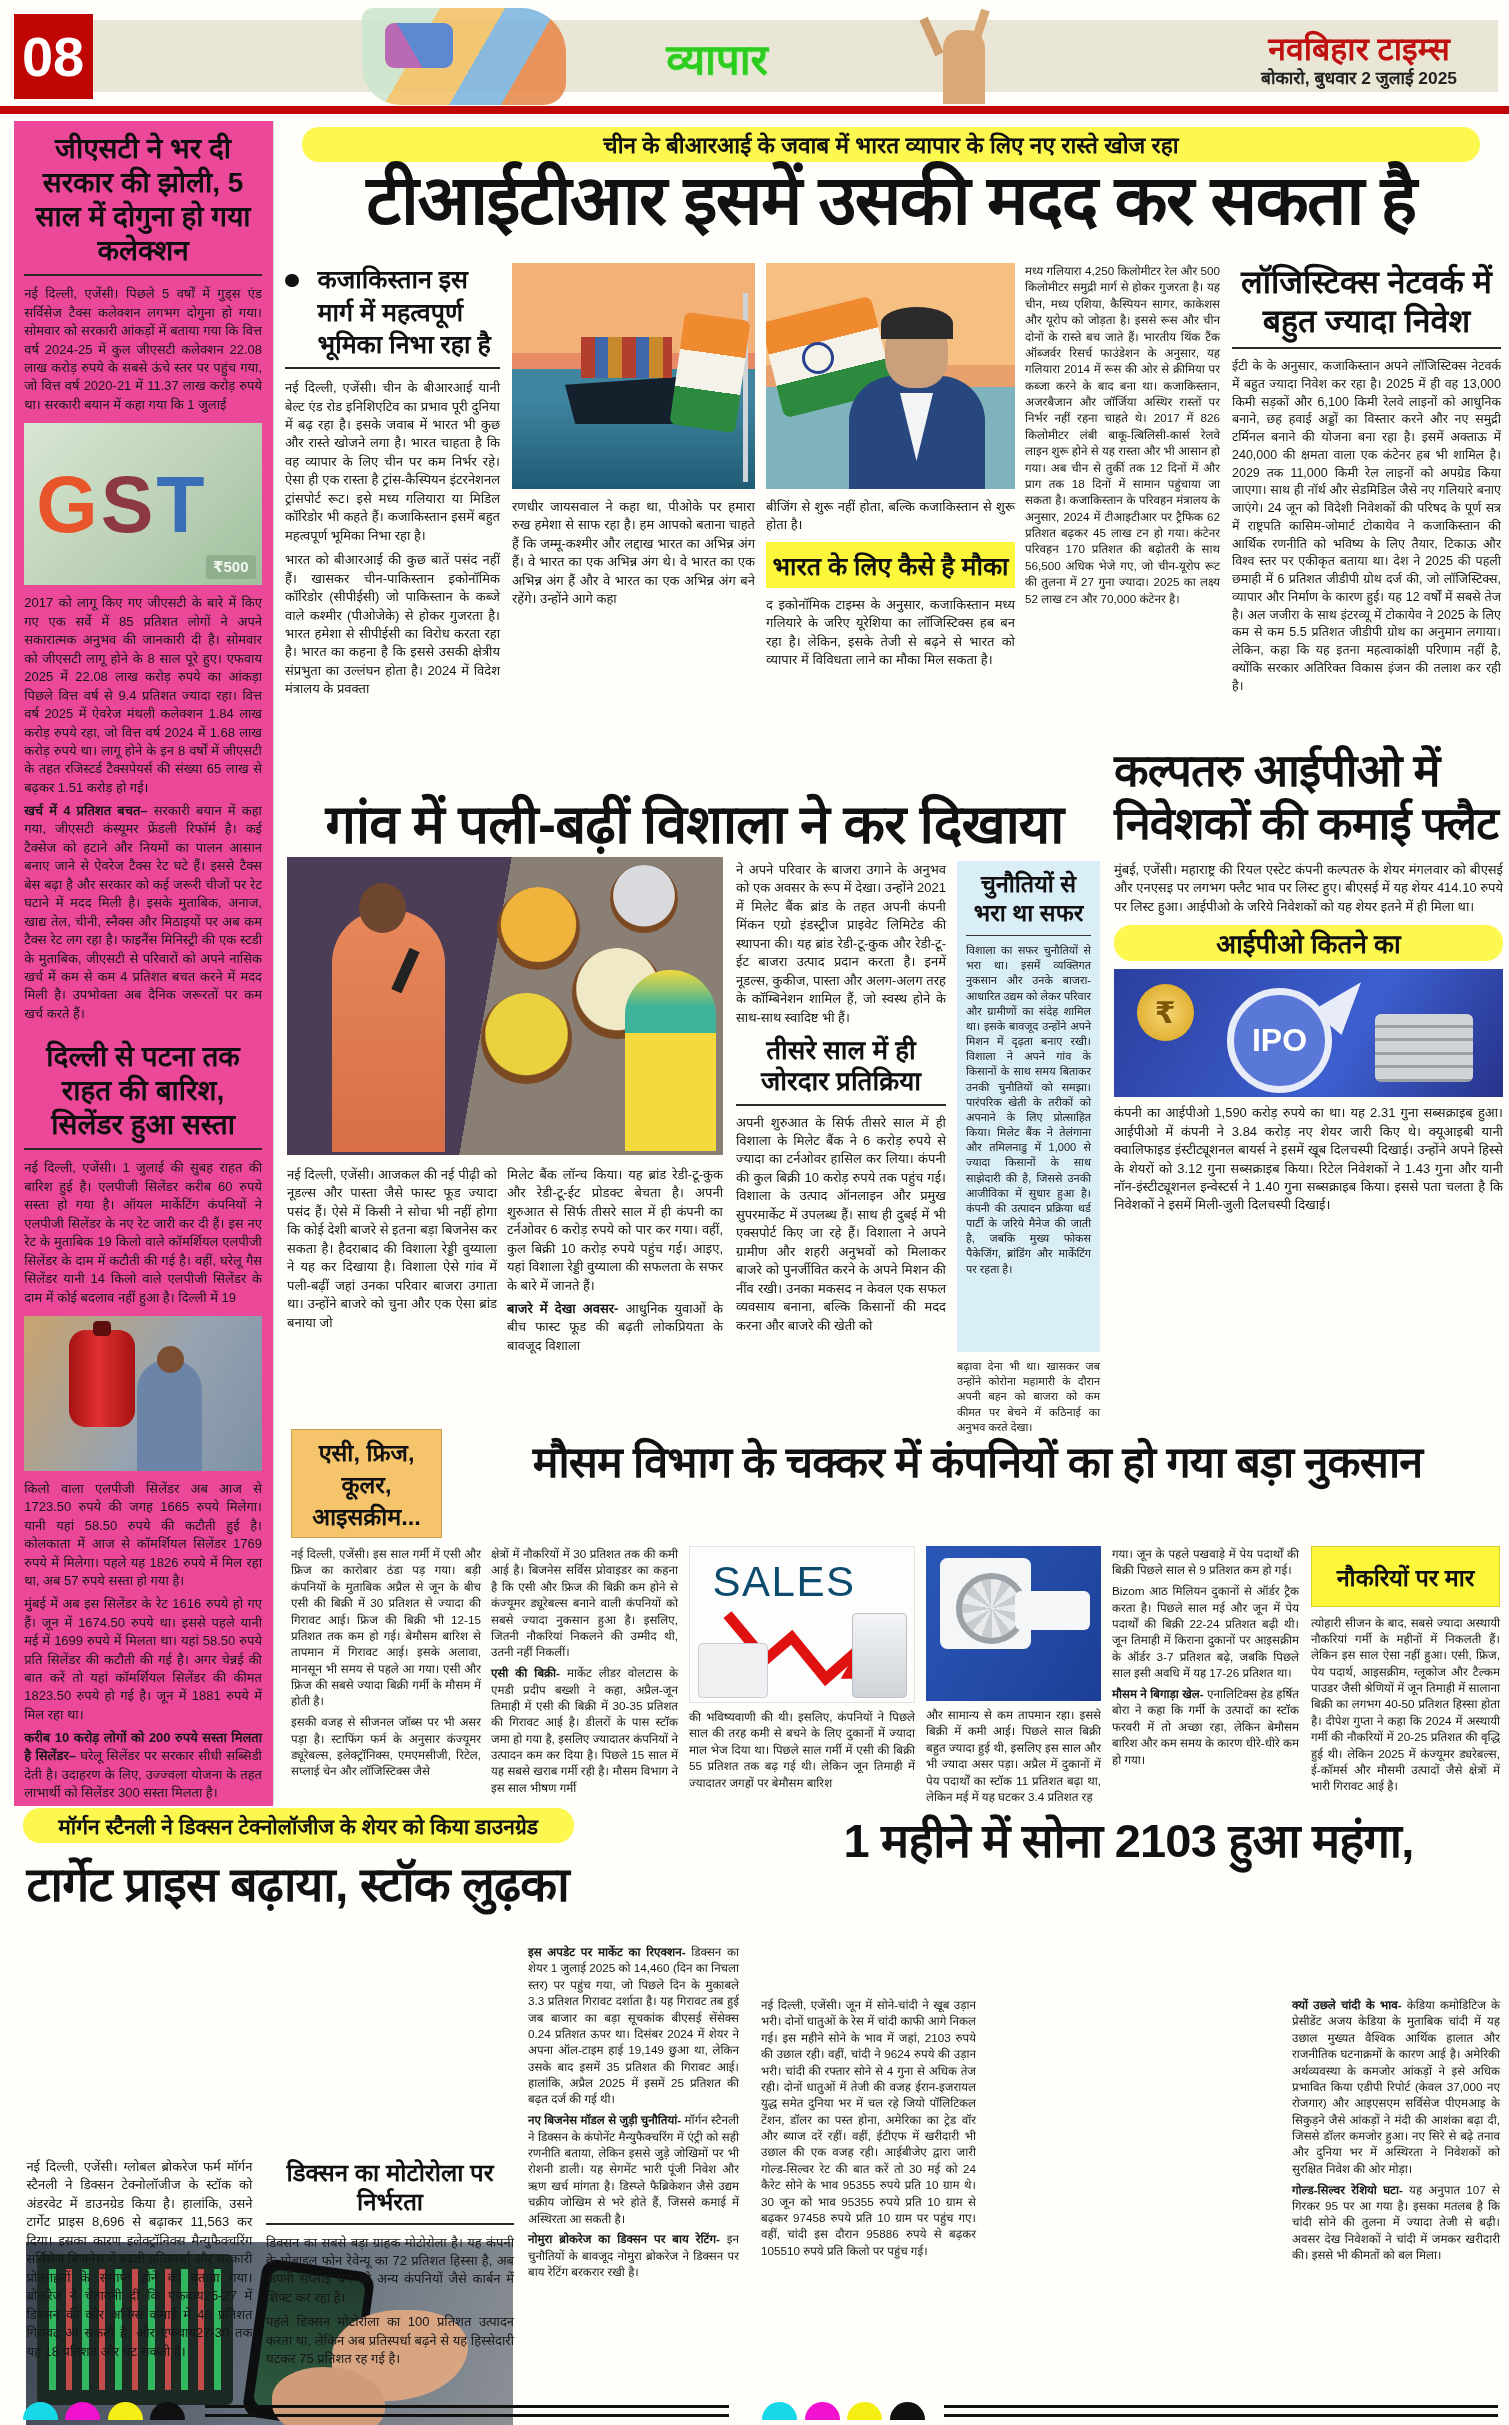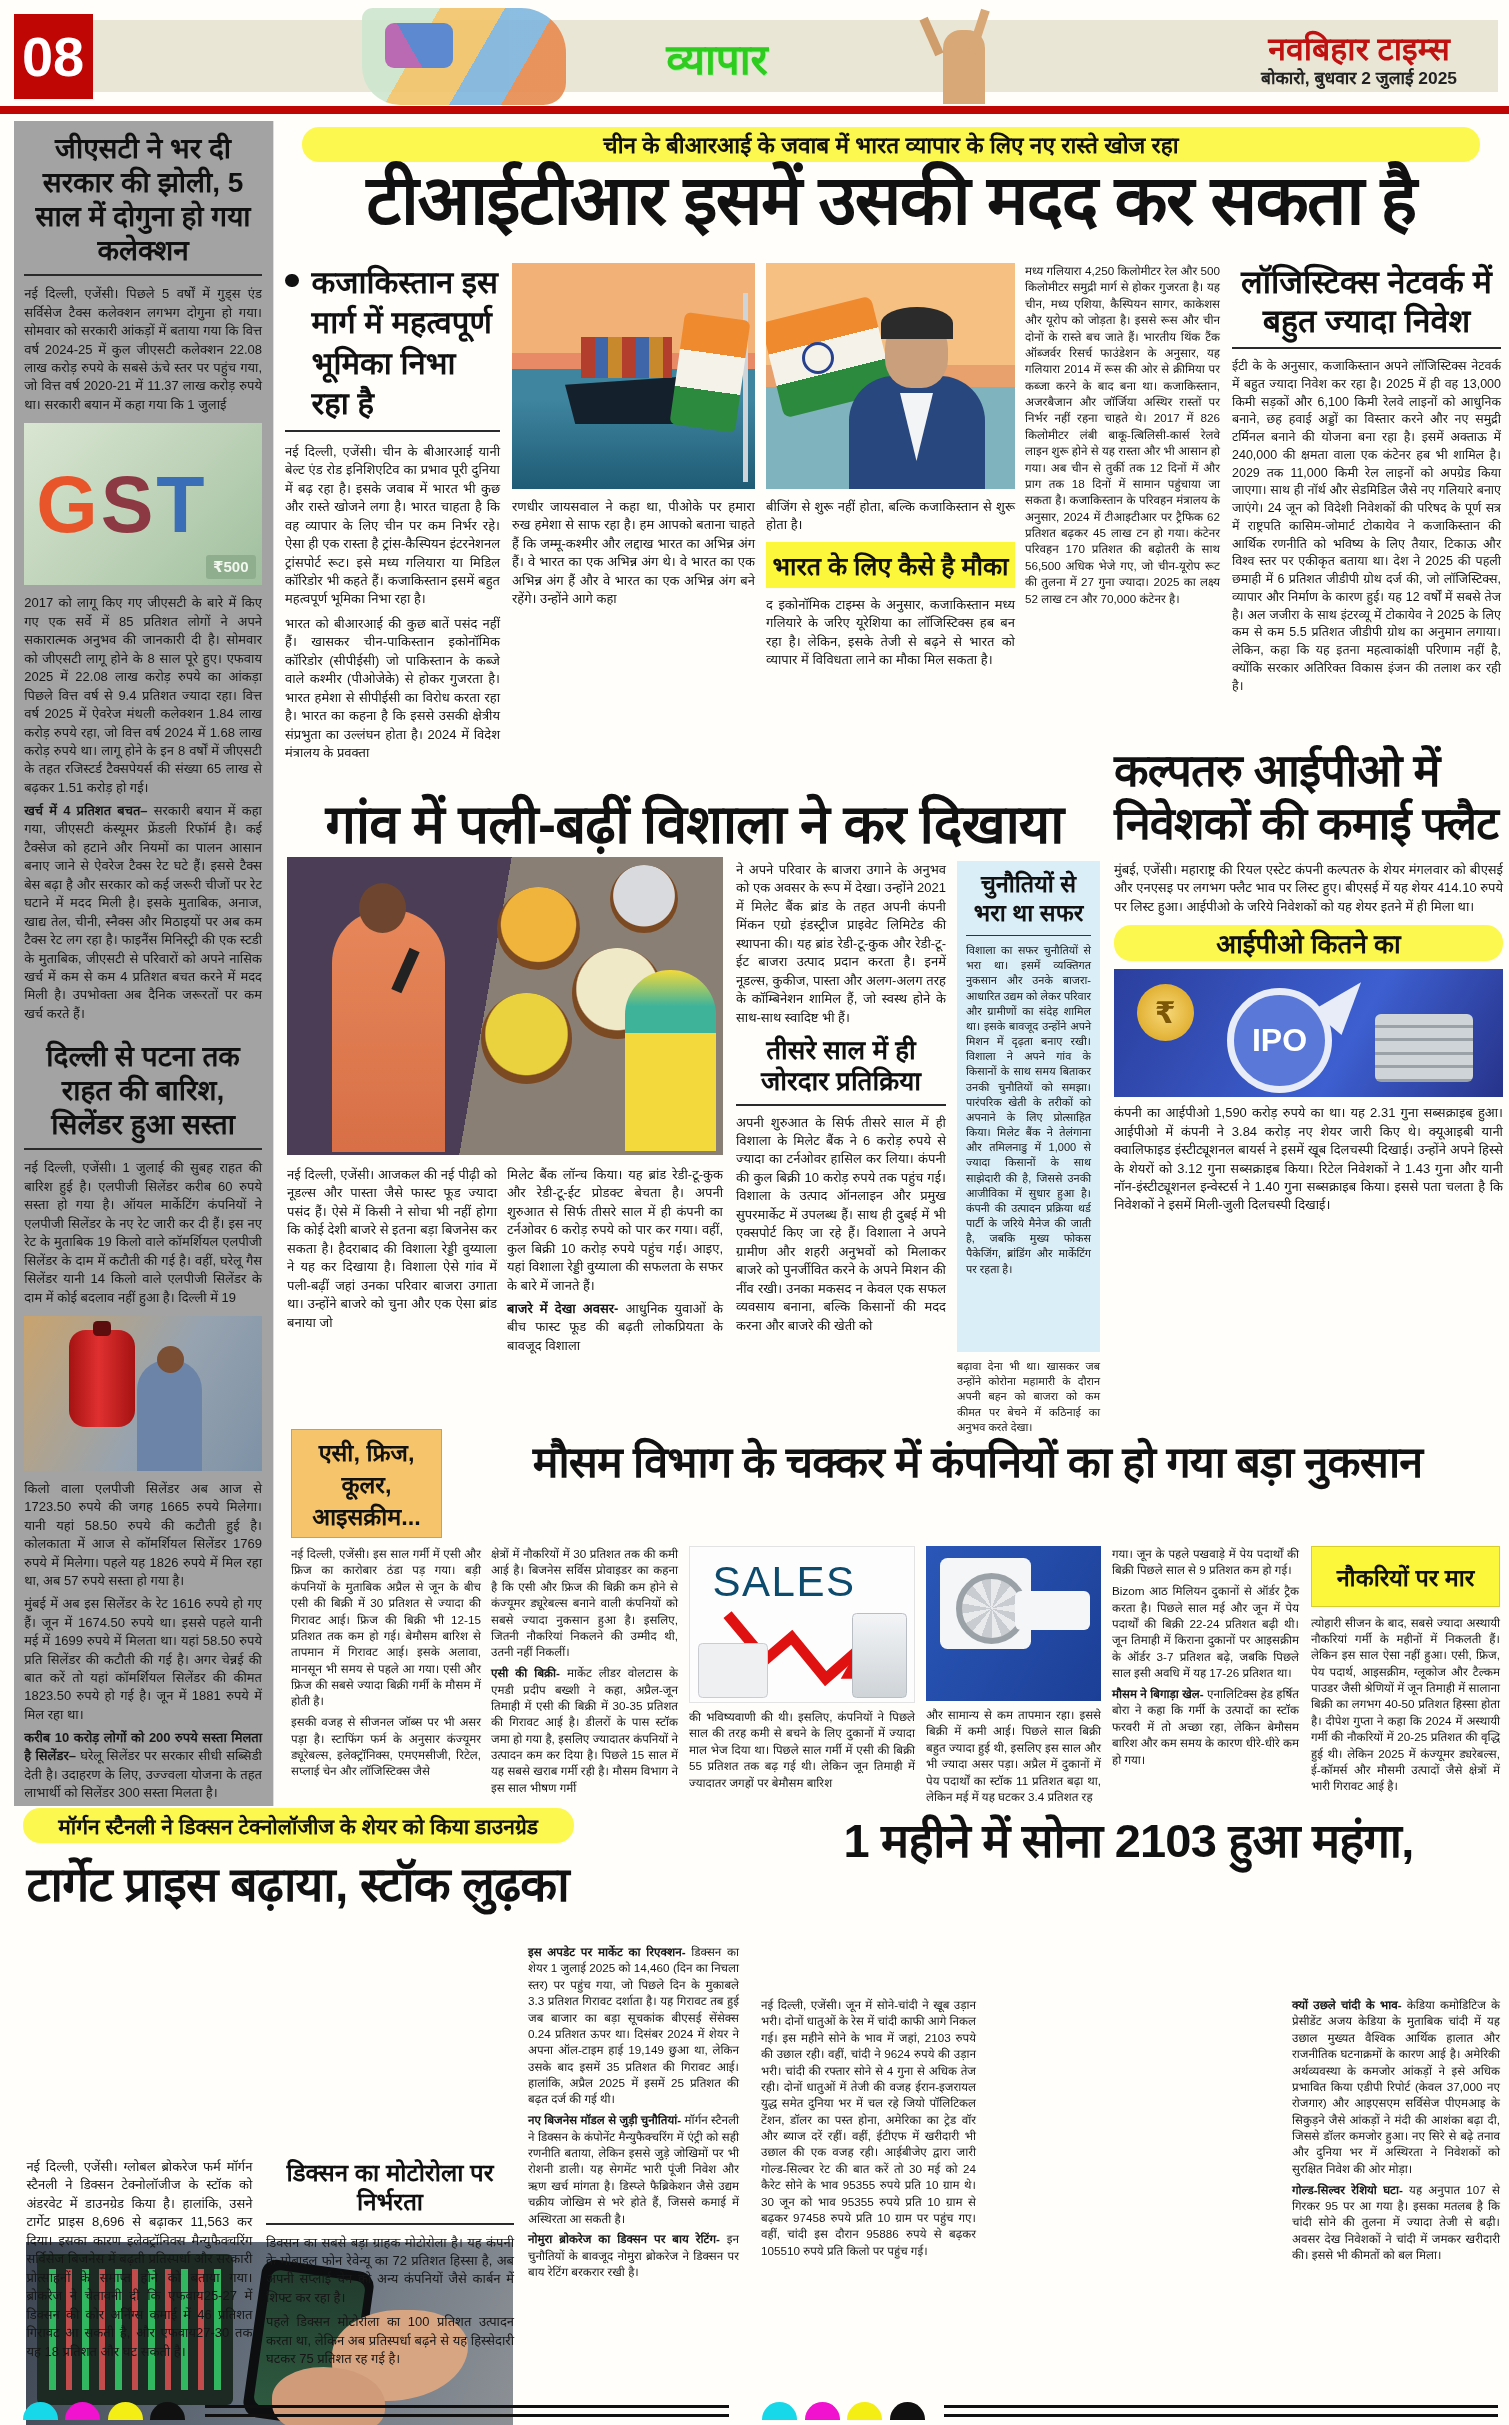--- a/index.html
+++ b/index.html
@@ -19,39 +19,39 @@
   .statue .bodyy{position:absolute;left:60px;top:21px;width:42px;height:74px;background:#d8a877;border-radius:18px 18px 0 0;}
   .statue .arm{position:absolute;left:91px;top:0px;width:9px;height:45px;background:#d8a877;transform:rotate(18deg);}
   .statue .arm2{position:absolute;left:44px;top:7.5px;width:9px;height:39px;background:#cf9d6b;transform:rotate(-24deg);}
   
   .kicker{background:#fdf84f;display:flex;align-items:center;justify-content:center;font-weight:800;border-radius:17px;}
   .bodytext{font-size:13px;line-height:1.42;text-align:justify;color:#161616;}
   .bodytext.small{font-size:11.7px;line-height:1.4;}
   .sub{font-weight:800;}
   .rule-under{border-bottom:2.3px solid #2a2a2a;padding-bottom:6px;}
   
-  .left-rail{left:13.6px;top:121px;width:260px;height:1685px;background:#a3a3a3;border-right:0.8px solid #ddd;padding:10.6px 10.6px;box-sizing:border-box;}
+  .left-rail{left:13.6px;top:121px;width:260px;height:1685px;background:#ec4899;border-right:0.8px solid #ddd;padding:10.6px 10.6px;box-sizing:border-box;}
   .rail-head{font-size:28px;line-height:1.22;font-weight:800;text-align:center;color:#101010;}
   .rail-body{margin-top:9px;}
   .photo{position:relative;overflow:hidden;}
   .gst-photo{margin:9px 0;height:162px;background:linear-gradient(135deg,#d9e6d2,#b9cfb4 60%,#9fbf9d);}
   .gst-letters{position:absolute;left:12px;top:36px;font-size:79px;font-weight:800;letter-spacing:3px;}
   .gst-letters .g{color:#e8552a;}
   .gst-letters .s{color:#8d3944;}
   .gst-letters .t{color:#3a6fb7;}
   .gst-note{position:absolute;right:6px;bottom:6px;background:#8fae8d;color:#f2f7ef;font-size:15px;font-weight:700;padding:3px 7.5px;border-radius:3px;}
   .lpg-photo{margin:9px 0;height:155px;background:linear-gradient(120deg,#c9a36e,#97a3b0 55%,#7e92a6);}
   .lpg-photo .cyl{position:absolute;left:45px;top:13.6px;width:66px;height:97px;background:linear-gradient(90deg,#a51212,#e03030 45%,#a51212);border-radius:16.6px;}
   .lpg-photo .valve{position:absolute;left:69px;top:4.5px;width:18px;height:15px;background:#5c0d0d;border-radius:4.5px;}
   .lpg-photo .man{position:absolute;left:113px;top:44px;width:65px;height:111px;background:#6b84a8;border-radius:30px 30px 0 0;}
   .lpg-photo .face{position:absolute;left:133px;top:30px;width:27px;height:27px;background:#7a4f33;border-radius:50%;}
   
   .lead-kicker{left:302px;top:127px;width:1178px;height:35px;font-size:22.6px;}
   .lead-headline{left:281px;top:163px;width:1220px;font-size:69px;line-height:1.1;font-weight:800;text-align:center;letter-spacing:-1.5px;}
-  .lead-sub{display:flex;gap:13px;font-size:31px;line-height:1.3;font-weight:800;}
+  .lead-sub{display:flex;gap:19px;font-size:25px;line-height:1.3;font-weight:800;}
   .dot{width:13.6px;height:13.6px;margin-top:10.6px;background:#111;border-radius:50%;flex:0 0 13.6px;}
   .ship-photo{height:226px;background:linear-gradient(#f2b176 0 40%,#e98a67 40% 47%,#3f85a0 47% 60%,#1f5b74);}
   .ship-photo .hull{position:absolute;left:53px;top:113px;width:128px;height:48px;background:#14202c;clip-path:polygon(0 18%,100% 0,86% 100%,8% 100%);}
   .ship-photo .boxes{position:absolute;left:69px;top:74px;width:91px;height:41px;background:repeating-linear-gradient(90deg,#b33e2e 0 13.6px,#3e66a8 13.6px 27px,#c8882c 27px 41px);}
   .ship-photo .flag{position:absolute;right:12px;top:53px;width:66px;height:113px;background:linear-gradient(#f08a2e 0 33%,#f5f2ea 33% 66%,#2c8a3e 66%);transform:rotate(8deg);border-radius:6px;}
   .ship-photo .pole{position:absolute;right:7.5px;top:30px;width:4.5px;height:189px;background:#cfd4d8;}
   .xi-photo{height:226px;background:linear-gradient(#f6c083 0 45%,#e8a06c 45% 55%,#7fb3bd 55%);}
   .xi-photo .flag{position:absolute;left:4.5px;top:45px;width:113px;height:98px;background:linear-gradient(#f08a2e 0 33%,#f5f2ea 33% 66%,#2c8a3e 66%);transform:rotate(-14deg);border-radius:7.5px;}
   .xi-photo .chakra{position:absolute;left:36px;top:79px;width:26px;height:26px;border:3px solid #27418f;border-radius:50%;}
   .xi-photo .suit{position:absolute;left:83px;top:113px;width:136px;height:113px;background:#27477e;border-radius:45px 45px 0 0;}

